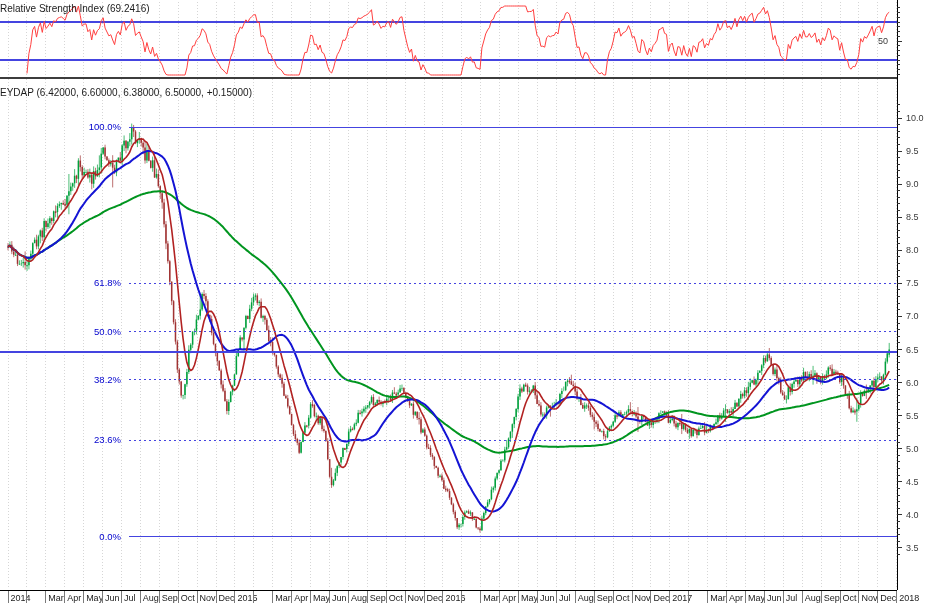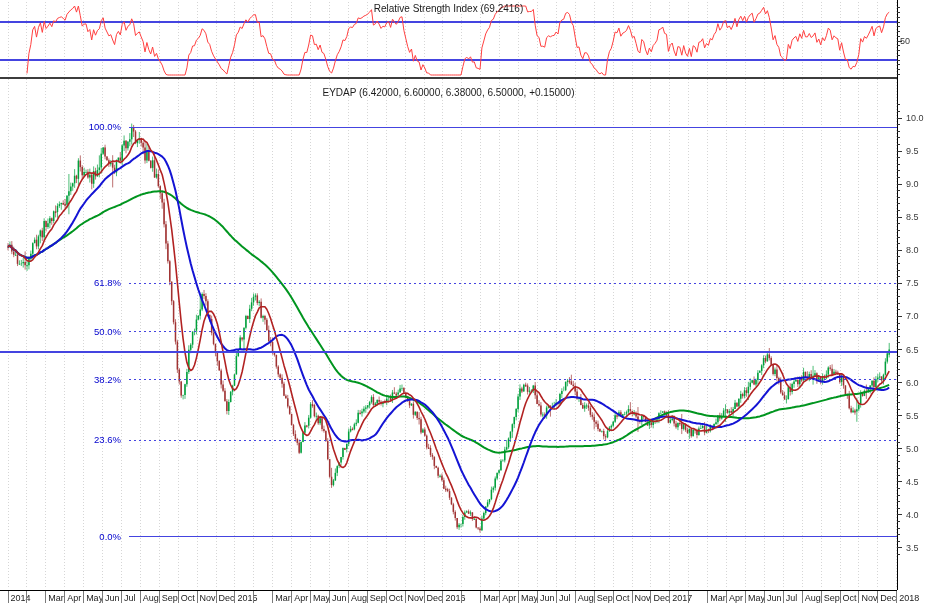--- a/index.html
+++ b/index.html
@@ -1,27 +1,27 @@
 <!DOCTYPE html>
 <html><head>
 <meta charset="utf-8">
 <style>
   html,body{margin:0;padding:0;background:#ffffff;}
   .chart-window{
     position:relative;width:931px;height:608px;background:#ffffff;overflow:hidden;
     font-family:"Liberation Sans",sans-serif;
   }
   .pane-title{
-    position:absolute;left:0;width:897px;text-align:center;
+    position:absolute;left:0;width:897px;
     font-size:10px;color:#1c1c1c;letter-spacing:0px;pointer-events:none;
   }
   #rsi-title{top:3px;}
   #price-title{top:87px;}
   .rsi-mid-label{
-    position:absolute;left:900px;top:36px;font-size:9px;color:#3a3a3a;pointer-events:none;
+    position:absolute;left:878px;top:36px;font-size:9px;color:#3a3a3a;pointer-events:none;
   }
   svg{position:absolute;left:0;top:0;}
 </style>
 </head>
 <body>
 
 <div class="chart-window">
   <svg id="cv" width="931" height="608">
       <g>
         <line x1="8" y1="2" x2="8" y2="77" stroke="#d6d6d6" stroke-width="1" stroke-dasharray="1,2" shape-rendering="crispEdges"></line>

